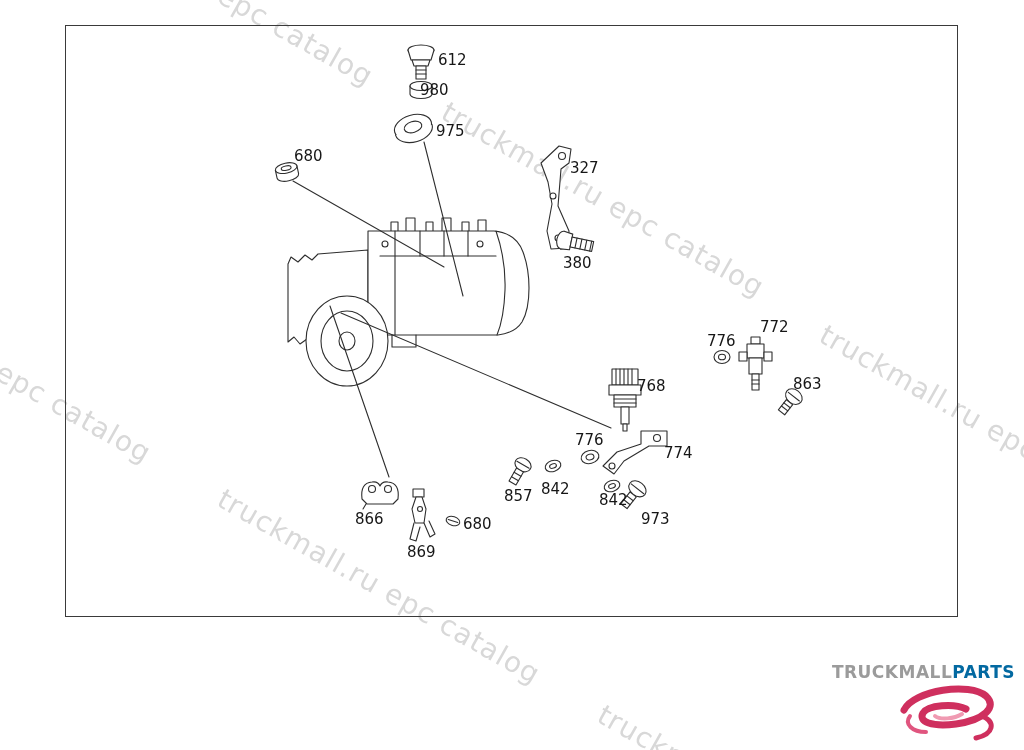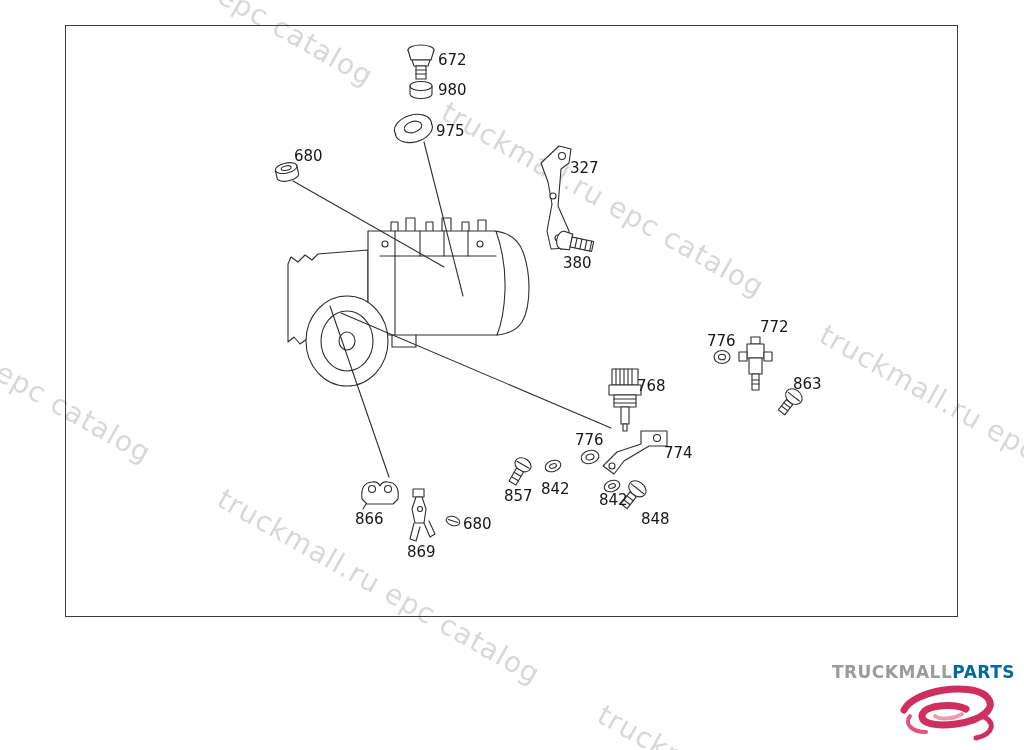--- a/index.html
+++ b/index.html
@@ -244,36 +244,36 @@
 
     <g fill="#ffffff" transform="rotate(18 453 521)">
       <ellipse cx="453" cy="521" rx="7" ry="4.5"></ellipse>
       <path d="M448 521 h10"></path>
     </g>
 
   </g>
 </svg>
 
 <div id="labels-layer">
-    <div class="part-label" style="left: 438px; top: 51px;">672</div>
-    <div class="part-label" style="left: 438px; top: 81px; text-align: center;">980</div>
+    <div class="part-label" style="left: 438px; top: 51px;">612</div>
+    <div class="part-label" style="left: 420px; top: 81px; text-align: center;">980</div>
     <div class="part-label" style="left: 436px; top: 122px;">975</div>
     <div class="part-label" style="left: 294px; top: 147px;">680</div>
     <div class="part-label" style="left: 570px; top: 159px;">327</div>
     <div class="part-label" style="left: 563px; top: 254px;">380</div>
     <div class="part-label" style="left: 637px; top: 377px;">768</div>
     <div class="part-label" style="left: 707px; top: 332px;">776</div>
     <div class="part-label" style="left: 760px; top: 318px;">772</div>
     <div class="part-label" style="left: 793px; top: 375px;">863</div>
     <div class="part-label" style="left: 575px; top: 431px;">776</div>
     <div class="part-label" style="left: 664px; top: 444px;">774</div>
     <div class="part-label" style="left: 504px; top: 487px;">857</div>
     <div class="part-label" style="left: 541px; top: 480px;">842</div>
     <div class="part-label" style="left: 599px; top: 491px;">842</div>
-    <div class="part-label" style="left: 641px; top: 510px;">848</div>
+    <div class="part-label" style="left: 641px; top: 510px;">973</div>
     <div class="part-label" style="left: 355px; top: 510px;">866</div>
     <div class="part-label" style="left: 407px; top: 543px;">869</div>
     <div class="part-label" style="left: 463px; top: 515px;">680</div>
   </div>
 
 <div id="logo-text"><span style="color: rgb(155, 155, 155); margin-left: 42px;">TRUCKMALL</span><span style="color: #0369a1;">PARTS</span></div>
 
 <svg id="logo-swirl" width="104" height="64" viewBox="0 0 104 64">
   <g fill="none" stroke-linecap="round">
     <path d="M6 30 C 16 10, 72 2, 88 16 C 100 27, 86 40, 58 44 C 34 47, 20 42, 25 33 C 30 25, 56 23, 68 29" stroke="#cf2f5e" stroke-width="7"></path>

